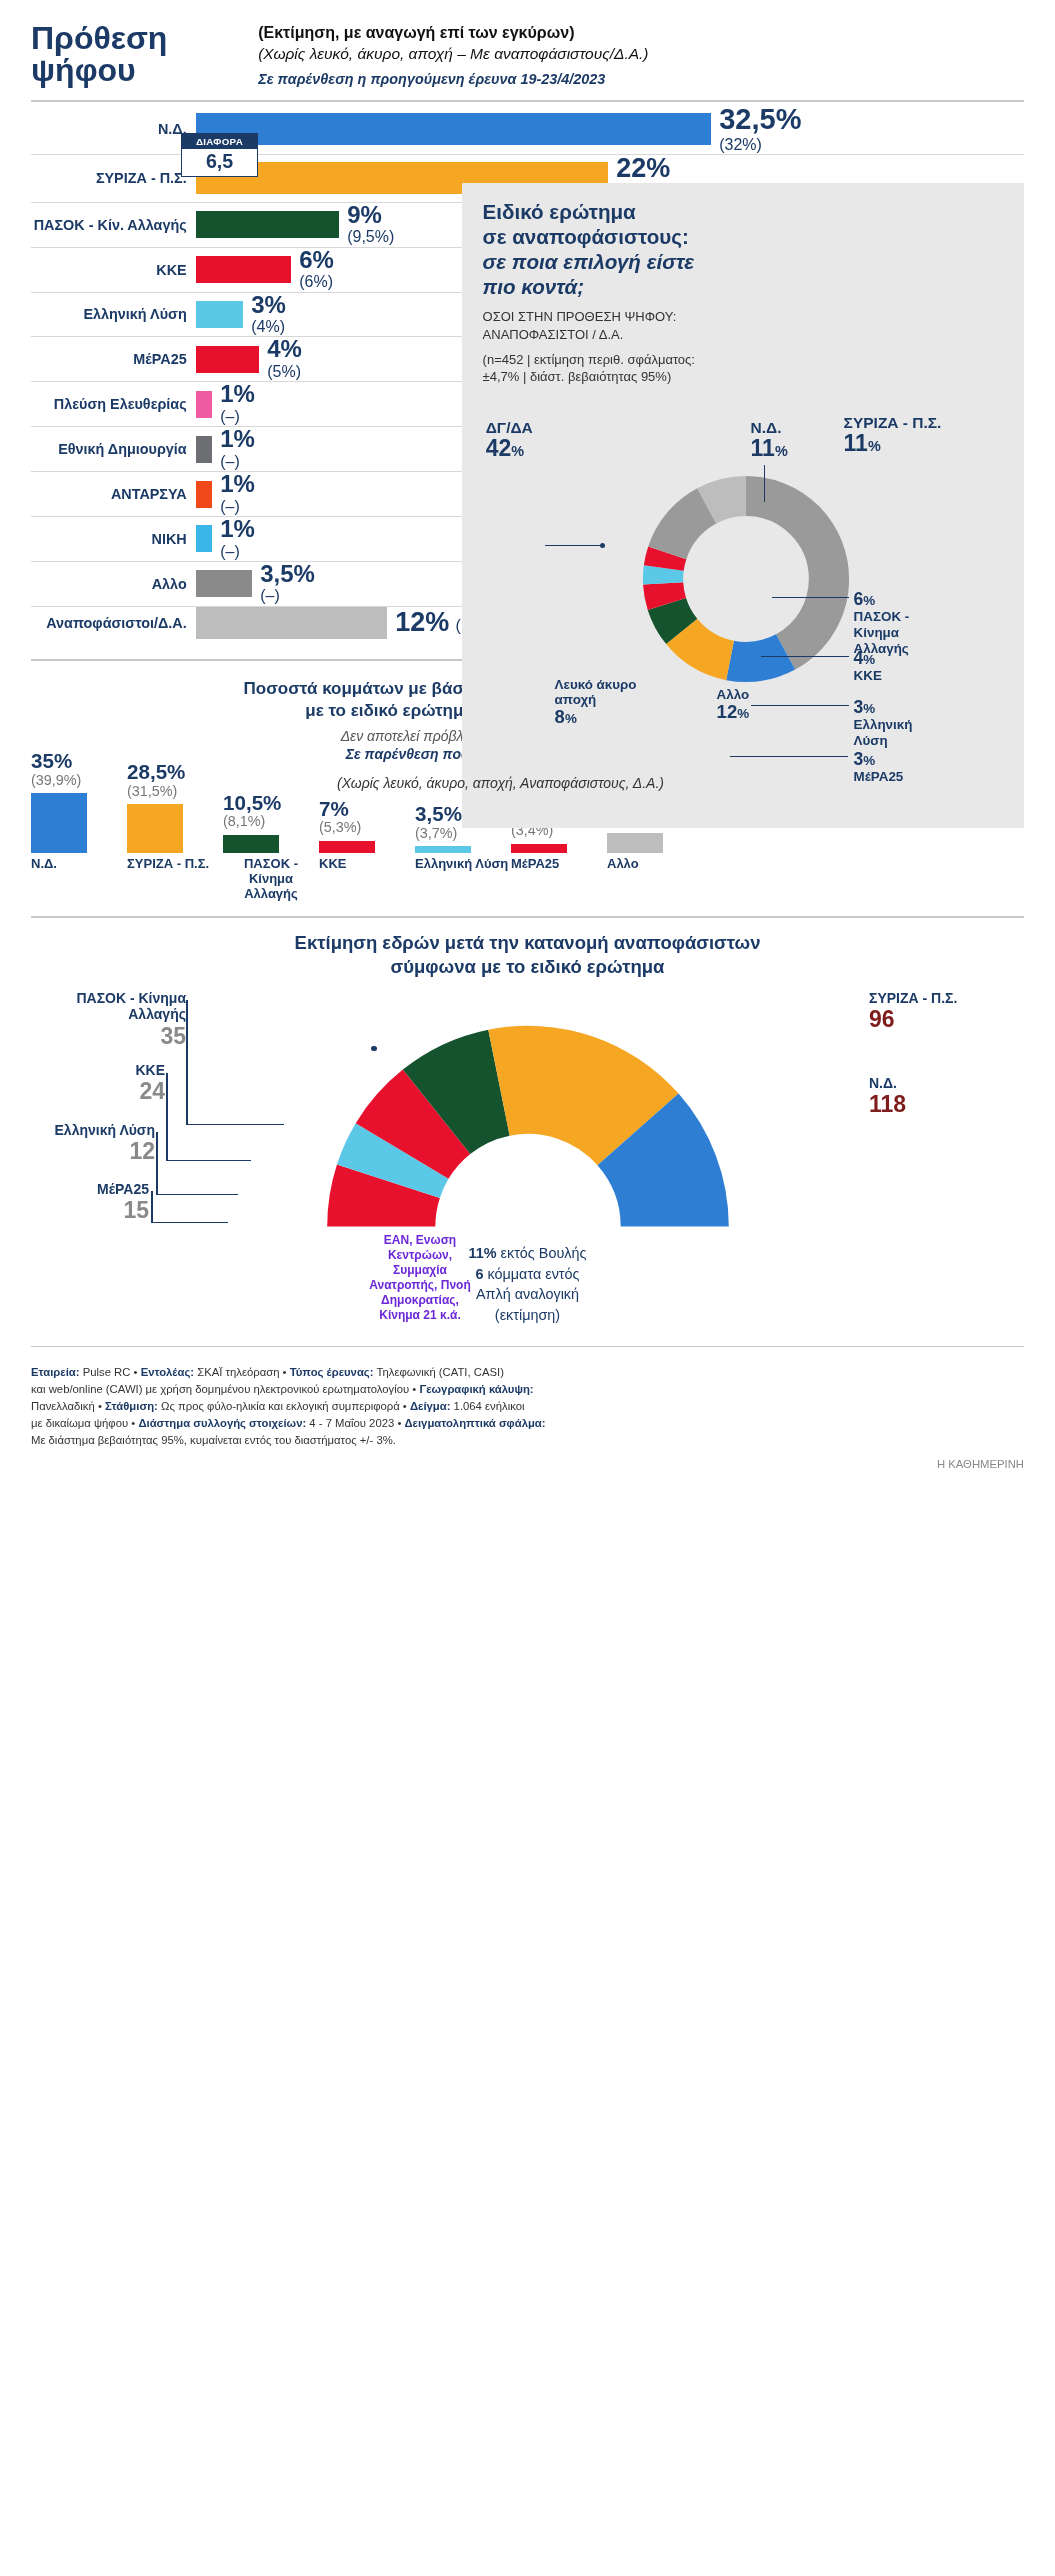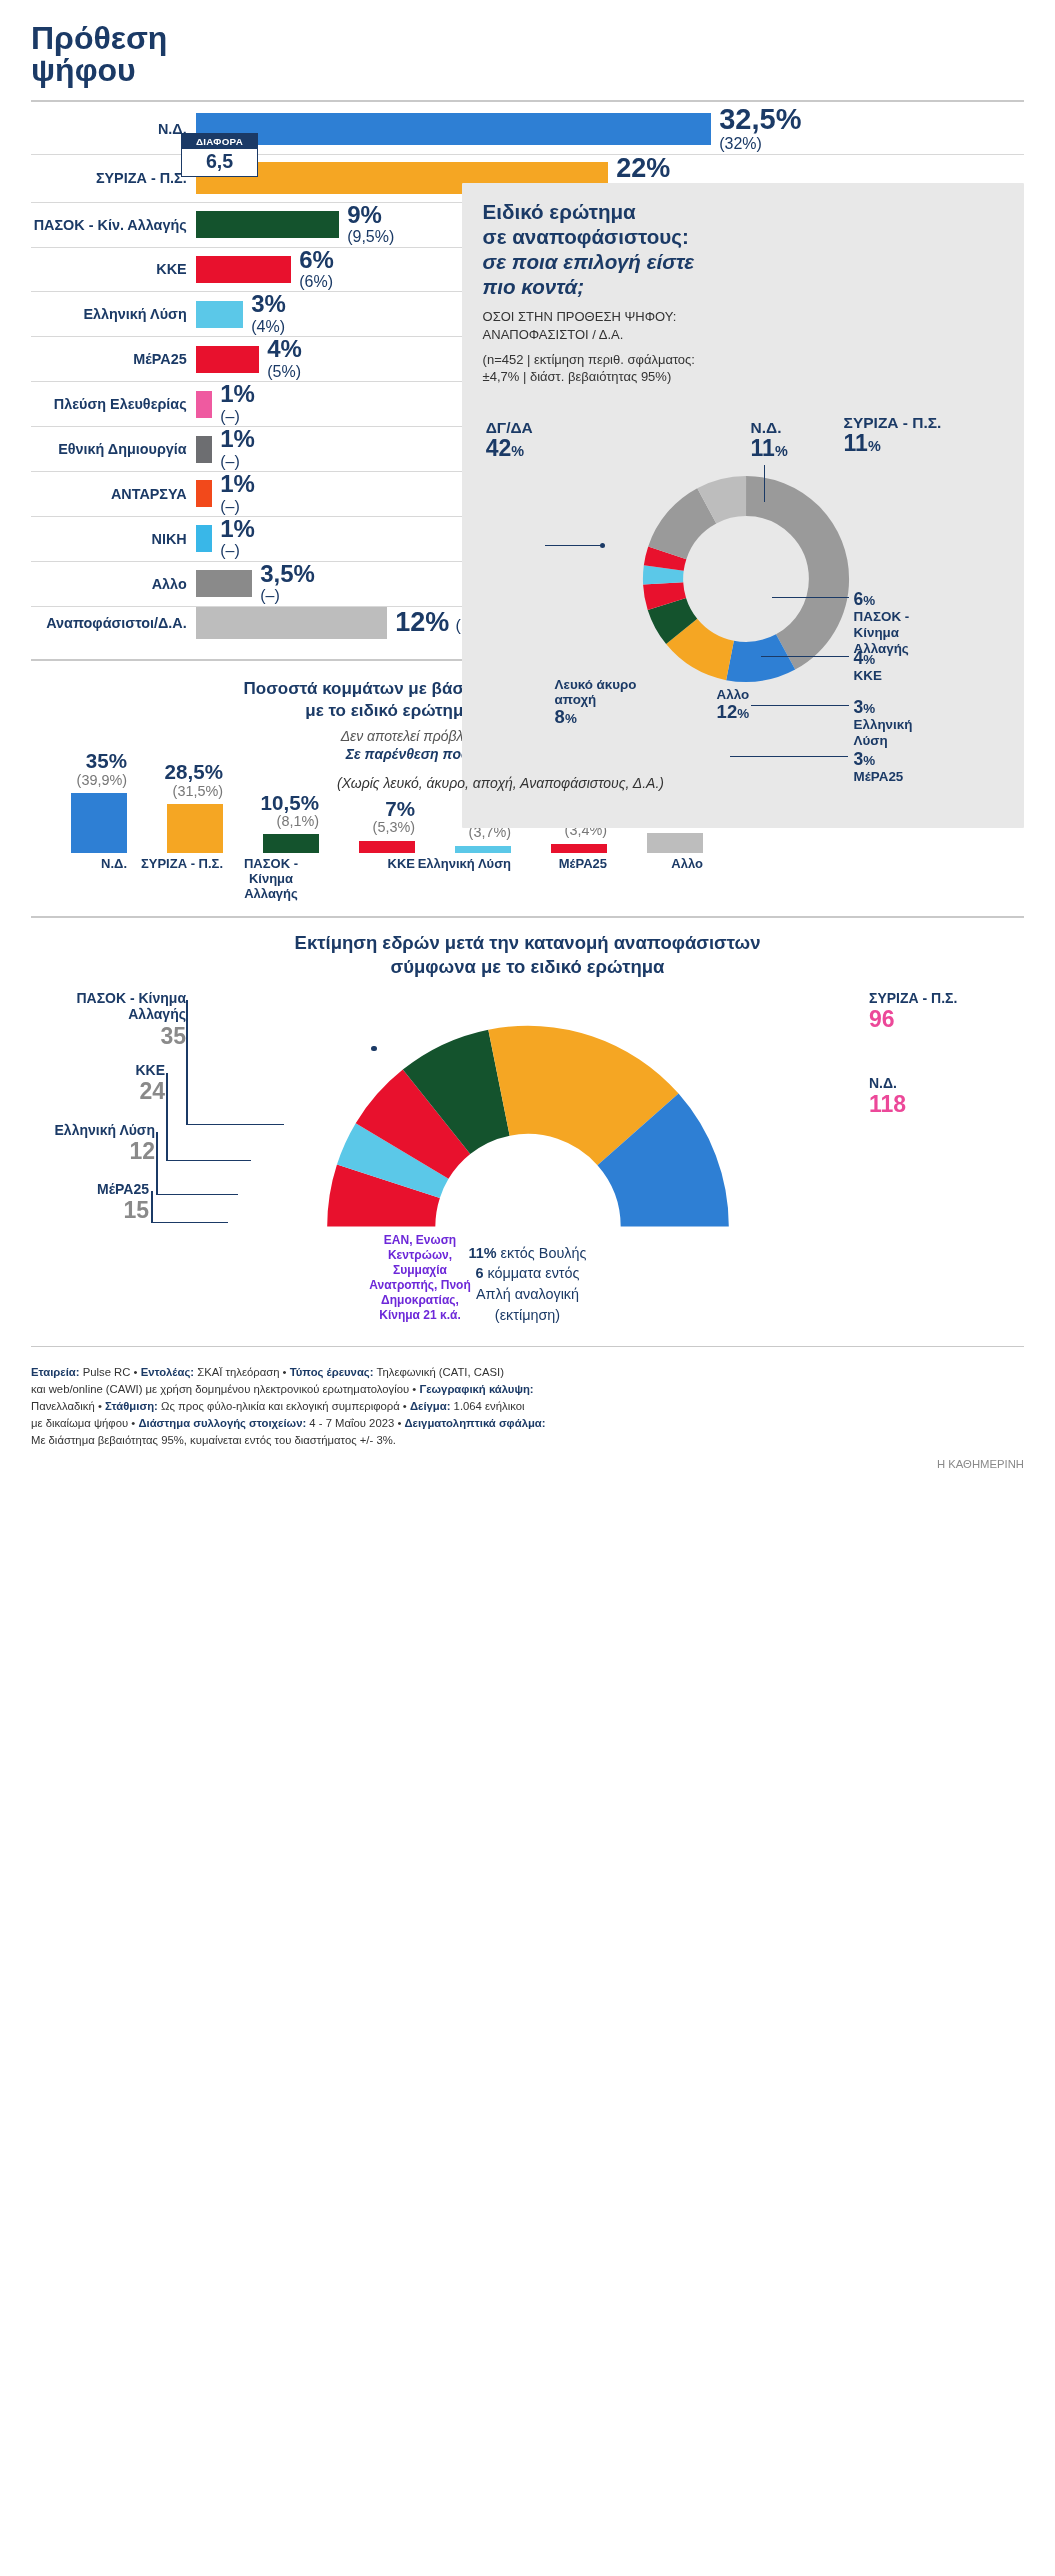--- a/index.html
+++ b/index.html
@@ -75,52 +75,57 @@
 
   .note-eay { position:absolute; font-size: 12px; color:#6d28d9; font-weight:bold; text-align:center; line-height:1.25; }
 
   
   .sect2 { padding: 0 31px; margin-top: 17.5px; }
   .s2title { text-align:center; font-size: 17px; font-weight:bold; color:#1b3a66; line-height:1.3; }
   .s2sub1 { text-align:center; font-size: 14px; font-style:italic; color:#555; margin-top: 5.2px;}
   .s2sub2 { text-align:center; font-size: 14px; font-style:italic; font-weight:bold; color:#1b3a66; margin-top: 2.1px;}
   .s2note { text-align:center; font-size: 14px; font-style:italic; color:#333; margin-top: 2.1px;}
   .s2chart { display:flex; align-items:flex-end; justify-content:flex-start; margin-top: 10.3px; height: 134px; gap: 0px; }
-  .s2col { width: 96px; display:flex; flex-direction:column; align-items:flex-end; justify-content:flex-end; }
+  .s2col { width: 96px; display:flex; flex-direction:column; align-items:flex-start; justify-content:flex-end; }
   .s2v { font-size: 20.6px; font-weight:bold; color:#1b3a66; line-height:1; }
   .s2p { font-size: 14.4px; color:#777; line-height:1.2; margin-bottom:4.1px; }
   .s2bar { width: 56px; }
   .s2lab { font-size: 13px; font-weight:bold; color:#1b3a66; text-align:center; margin-top:4.1px; line-height:1.15; height: 49px; }
 
   
   .sect3 { padding: 0 31px; margin-top: 5.2px; position:relative; }
   .s3title { text-align:center; font-size: 18.5px; font-weight:bold; color:#1b3a66; line-height:1.3; margin-top: 13.4px;}
   .s3wrap { position:relative; height: 361px; margin-top: 5.2px; }
   .s3 svg { position:absolute; left: 50%; transform: translateX(-50%); top: 15.5px; }
   .s3lab { position:absolute; font-size: 14px; font-weight:bold; color:#1b3a66; line-height:1.18; }
   .s3lab .n { font-size: 23px; font-weight:bold; color:#8a8a8a; }
-  .s3lab .nb { font-size: 23px; font-weight:bold; color:#ec4899; }
+  .s3lab .nb { font-size: 23px; font-weight:bold; color:#7f1d1d; }
   .s3center { position:absolute; left:50%; transform:translateX(-50%); top: 258px; width: 268px;
               text-align:center; font-size: 14.4px; color:#1b3a66; line-height:1.45; }
   .s3center b { font-weight:bold; }
 
   
   .footer { margin: 0 31px; border-top:1.5px solid #c9c9c9; padding-top: 11.3px; }
   .ftitle { font-size: 16.5px; font-weight:bold; color:#1b3a66; letter-spacing:0.3px;}
   .ftext { font-size: 11.3px; color:#333; line-height:1.5; margin-top: 6.2px; }
   .ftext b { color:#1b3a66; }
   .fbrand { text-align:right; font-size: 11.3px; color:#8a8a8a; margin-top: 9.3px; }
 </style>
 </head>
 <body>
 
 <div class="page">
 
   <div class="header">
     <div class="header-title">Πρόθεση ψήφου</div>
+    <div class="header-right">
+      <div class="header-sub1">(Εκτίμηση, με αναγωγή επί των εγκύρων)</div>
+      <div class="header-sub2">(Χωρίς λευκό, άκυρο, αποχή – Με αναποφάσιστους/Δ.Α.)</div>
+      <div class="header-sub3">Σε παρένθεση η προηγούμενη έρευνα 19-23/4/2023</div>
+    </div>
   </div>
 
   <div class="rule"></div>
 
   <div class="mainchart">
 
     <div class="barrow r1">
       <div class="bl">
           <span>Ν.Δ.</span>
         </div>

